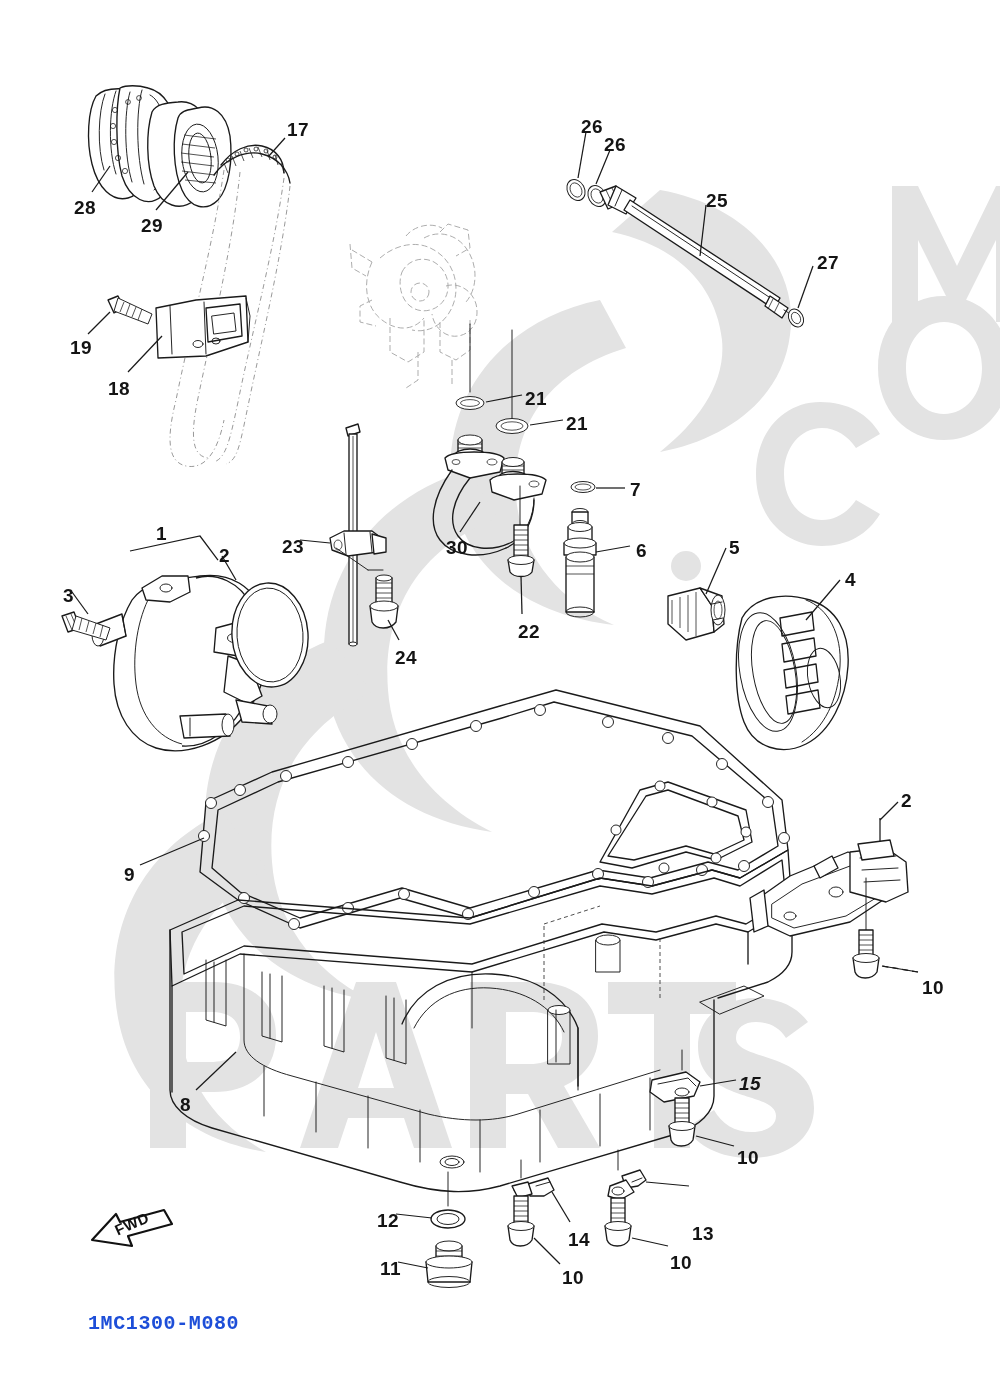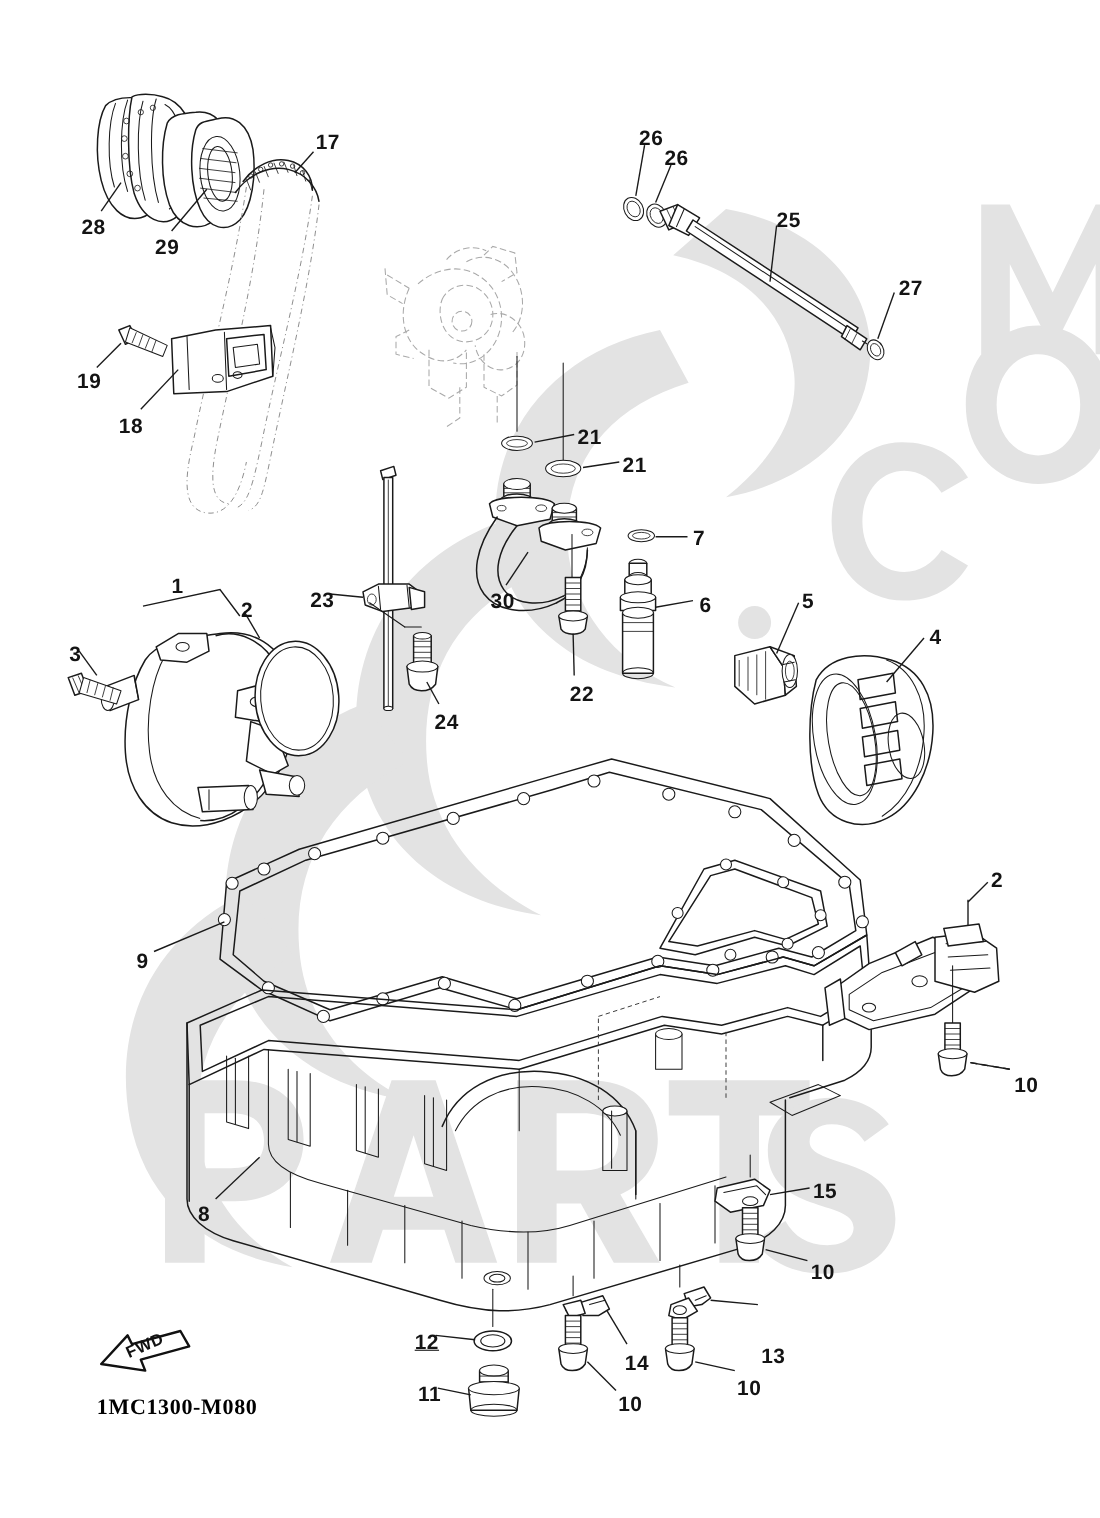--- a/index.html
+++ b/index.html
@@ -16,23 +16,23 @@
     font-family:"Liberation Sans", sans-serif;
     font-weight:bold;
     font-size:19px;
     color:#141414;
     letter-spacing:0.5px;
     white-space:nowrap;
     line-height:1;
   }
   .partno{
     position:absolute;
-    left:88px;top:1268px;
-    font-family:Liberation Serif, serif;
-    font-size:20px;font-weight:bold;color:#000000;letter-spacing:0.6px;
+    left:88px;top:1312px;
+    font-family:Liberation Mono, monospace;
+    font-size:20px;font-weight:bold;color:#1d4ed8;letter-spacing:0.6px;
   }
   .fwd-wrap{position:absolute;left:86px;top:1206px;width:92px;height:54px;}
   .fwd-txt{
     position:absolute;left:26px;top:17px;
     font-family:"Liberation Sans", sans-serif;
     font-size:15px;font-weight:bold;color:#111;
     transform:rotate(-24deg);transform-origin:left top;letter-spacing:0.5px;
   }
 </style>
 </head>
@@ -715,23 +715,23 @@
       <div class="callout" style="left: 518px; top: 622px;">22</div>
       <div class="callout" style="left: 282px; top: 537px;">23</div>
       <div class="callout" style="left: 395px; top: 648px;">24</div>
       <div class="callout" style="left: 156px; top: 524px;">1</div>
       <div class="callout" style="left: 219px; top: 546px;">2</div>
       <div class="callout" style="left: 63px; top: 586px;">3</div>
       <div class="callout" style="left: 124px; top: 865px;">9</div>
       <div class="callout" style="left: 901px; top: 791px;">2</div>
       <div class="callout" style="left: 922px; top: 978px;">10</div>
       <div class="callout" style="left: 180px; top: 1095px;">8</div>
-      <div class="callout" style="left: 739px; top: 1074px;">15</div>
+      <div class="callout" style="left: 739px; top: 1074px; font-style: italic;">15</div>
       <div class="callout" style="left: 737px; top: 1148px;">10</div>
       <div class="callout" style="left: 692px; top: 1224px;">13</div>
-      <div class="callout" style="left: 377px; top: 1211px; text-decoration: underline;">12</div>
+      <div class="callout" style="left: 377px; top: 1211px;">12</div>
       <div class="callout" style="left: 380px; top: 1259px;">11</div>
       <div class="callout" style="left: 568px; top: 1230px; text-align: center;">14</div>
       <div class="callout" style="left: 562px; top: 1268px;">10</div>
       <div class="callout" style="left: 670px; top: 1253px;">10</div>
     </div>
 
 </div>
 
 </body></html>

